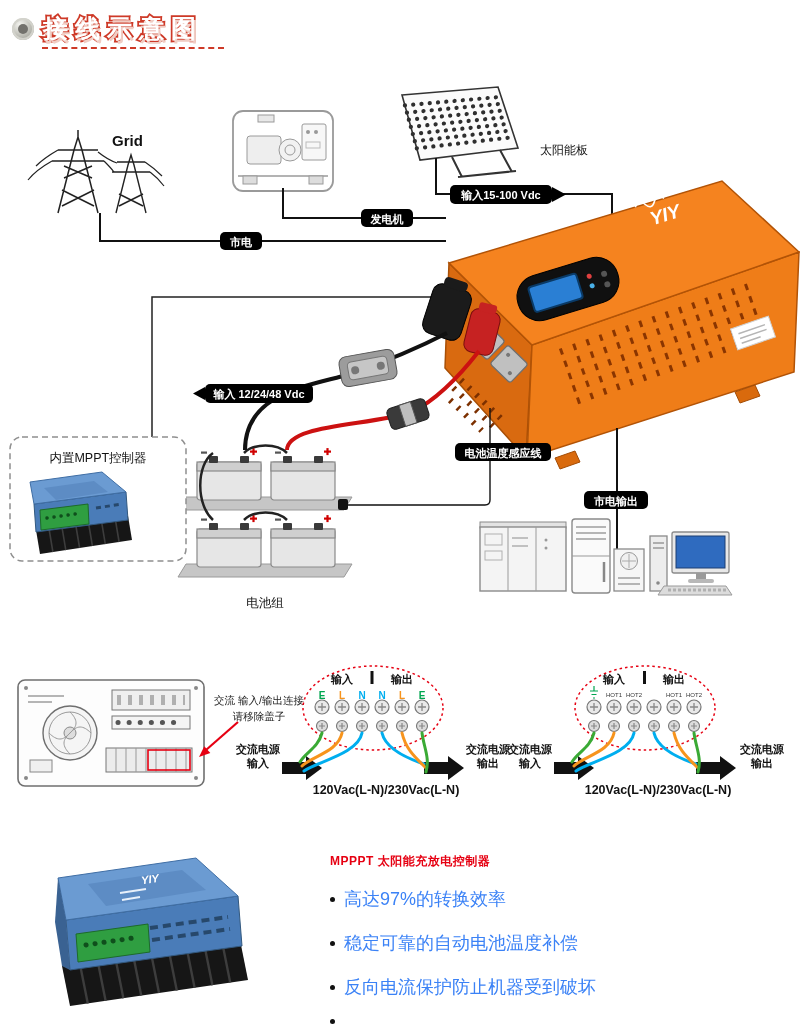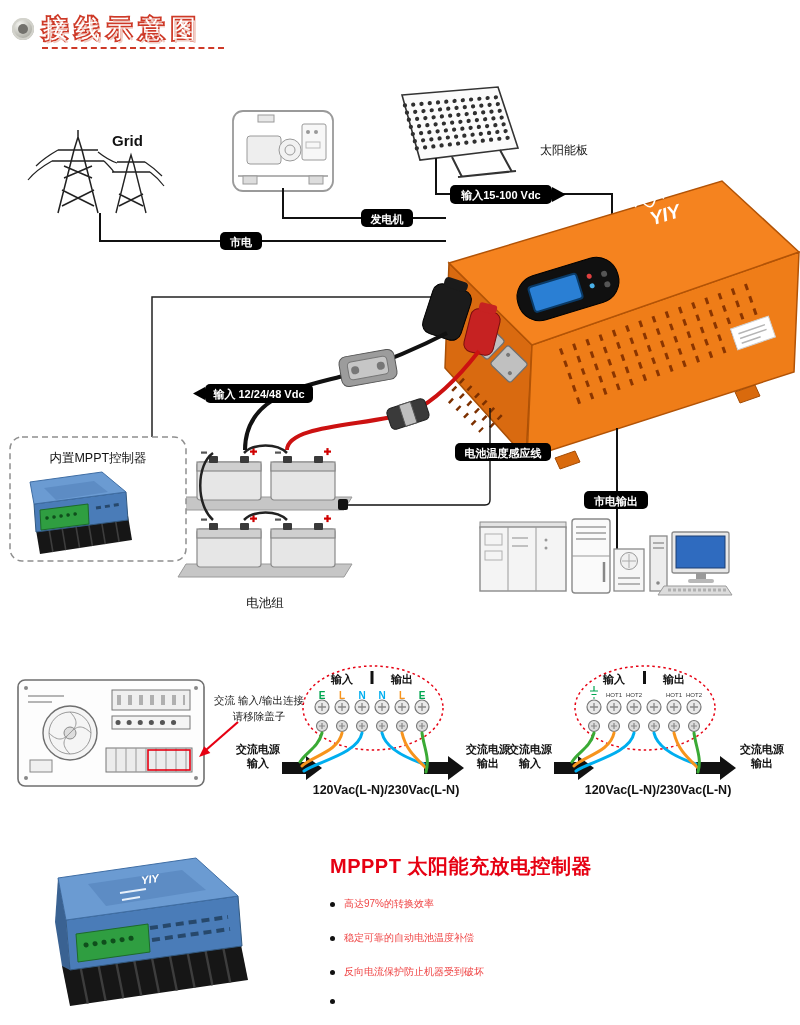--- a/index.html
+++ b/index.html
@@ -6,28 +6,28 @@
   html,body{background:#fff;}
   body{width:800px;height:1025px;font-family:"Liberation Sans","DejaVu Sans",sans-serif;}
   .page{position:relative;width:800px;height:1025px;background:#fff;overflow:hidden;}
   .dg{position:absolute;left:0;top:0;}
   svg text{font-family:"Liberation Sans","DejaVu Sans",sans-serif;}
   .hdr{position:absolute;left:12px;top:12px;display:flex;align-items:center;gap:9px;z-index:5;}
   .hdr-icon{width:22px;height:22px;border-radius:50%;
     background:radial-gradient(circle at 35% 30%,#f4f4f0 0%,#bcbcb4 55%,#8f8f88 100%);
     box-shadow:inset 0 0 0 2px #d3d3cc;position:relative;flex:none;}
   .hdr-icon::after{content:"";position:absolute;left:6px;top:6px;width:10px;height:10px;border-radius:50%;background:#72716c;}
-  .hdr-title{font-size:25px;font-weight:400;letter-spacing:7px;color:#fff;
+  .hdr-title{font-size:25px;font-weight:700;letter-spacing:7px;color:#fff;
     -webkit-text-stroke:3.5px #ce3a28;paint-order:stroke fill;
     text-shadow:2px 3px 0 #f0cdc4, 0 0 1px #ce3a28;}
   .hdr-underline{position:absolute;left:30px;top:35px;width:182px;border-bottom:2px dashed #ce3a28;}
   .product{position:absolute;left:330px;top:853px;width:462px;z-index:4;}
-  .product h2{font-size:20px;font-weight:bold;color:#e60012;letter-spacing:.5px;}
+  .product h2{font-size:12px;font-weight:bold;color:#e60012;letter-spacing:.5px;}
   .product ul{list-style:none;margin-top:17px;}
-  .product li{display:flex;align-items:center;gap:9px;font-size:10px;color:#ef4444;margin-bottom:20px;}
+  .product li{display:flex;align-items:center;gap:9px;font-size:18px;color:#3b82f6;margin-bottom:20px;}
   .product .dot{width:5px;height:5px;border-radius:50%;background:#111;flex:none;}
 </style>
 </head>
 <body>
 
 <div class="page">
 
   <header class="hdr">
     <span class="hdr-icon"></span>
     <h1 class="hdr-title">接线示意图</h1>

